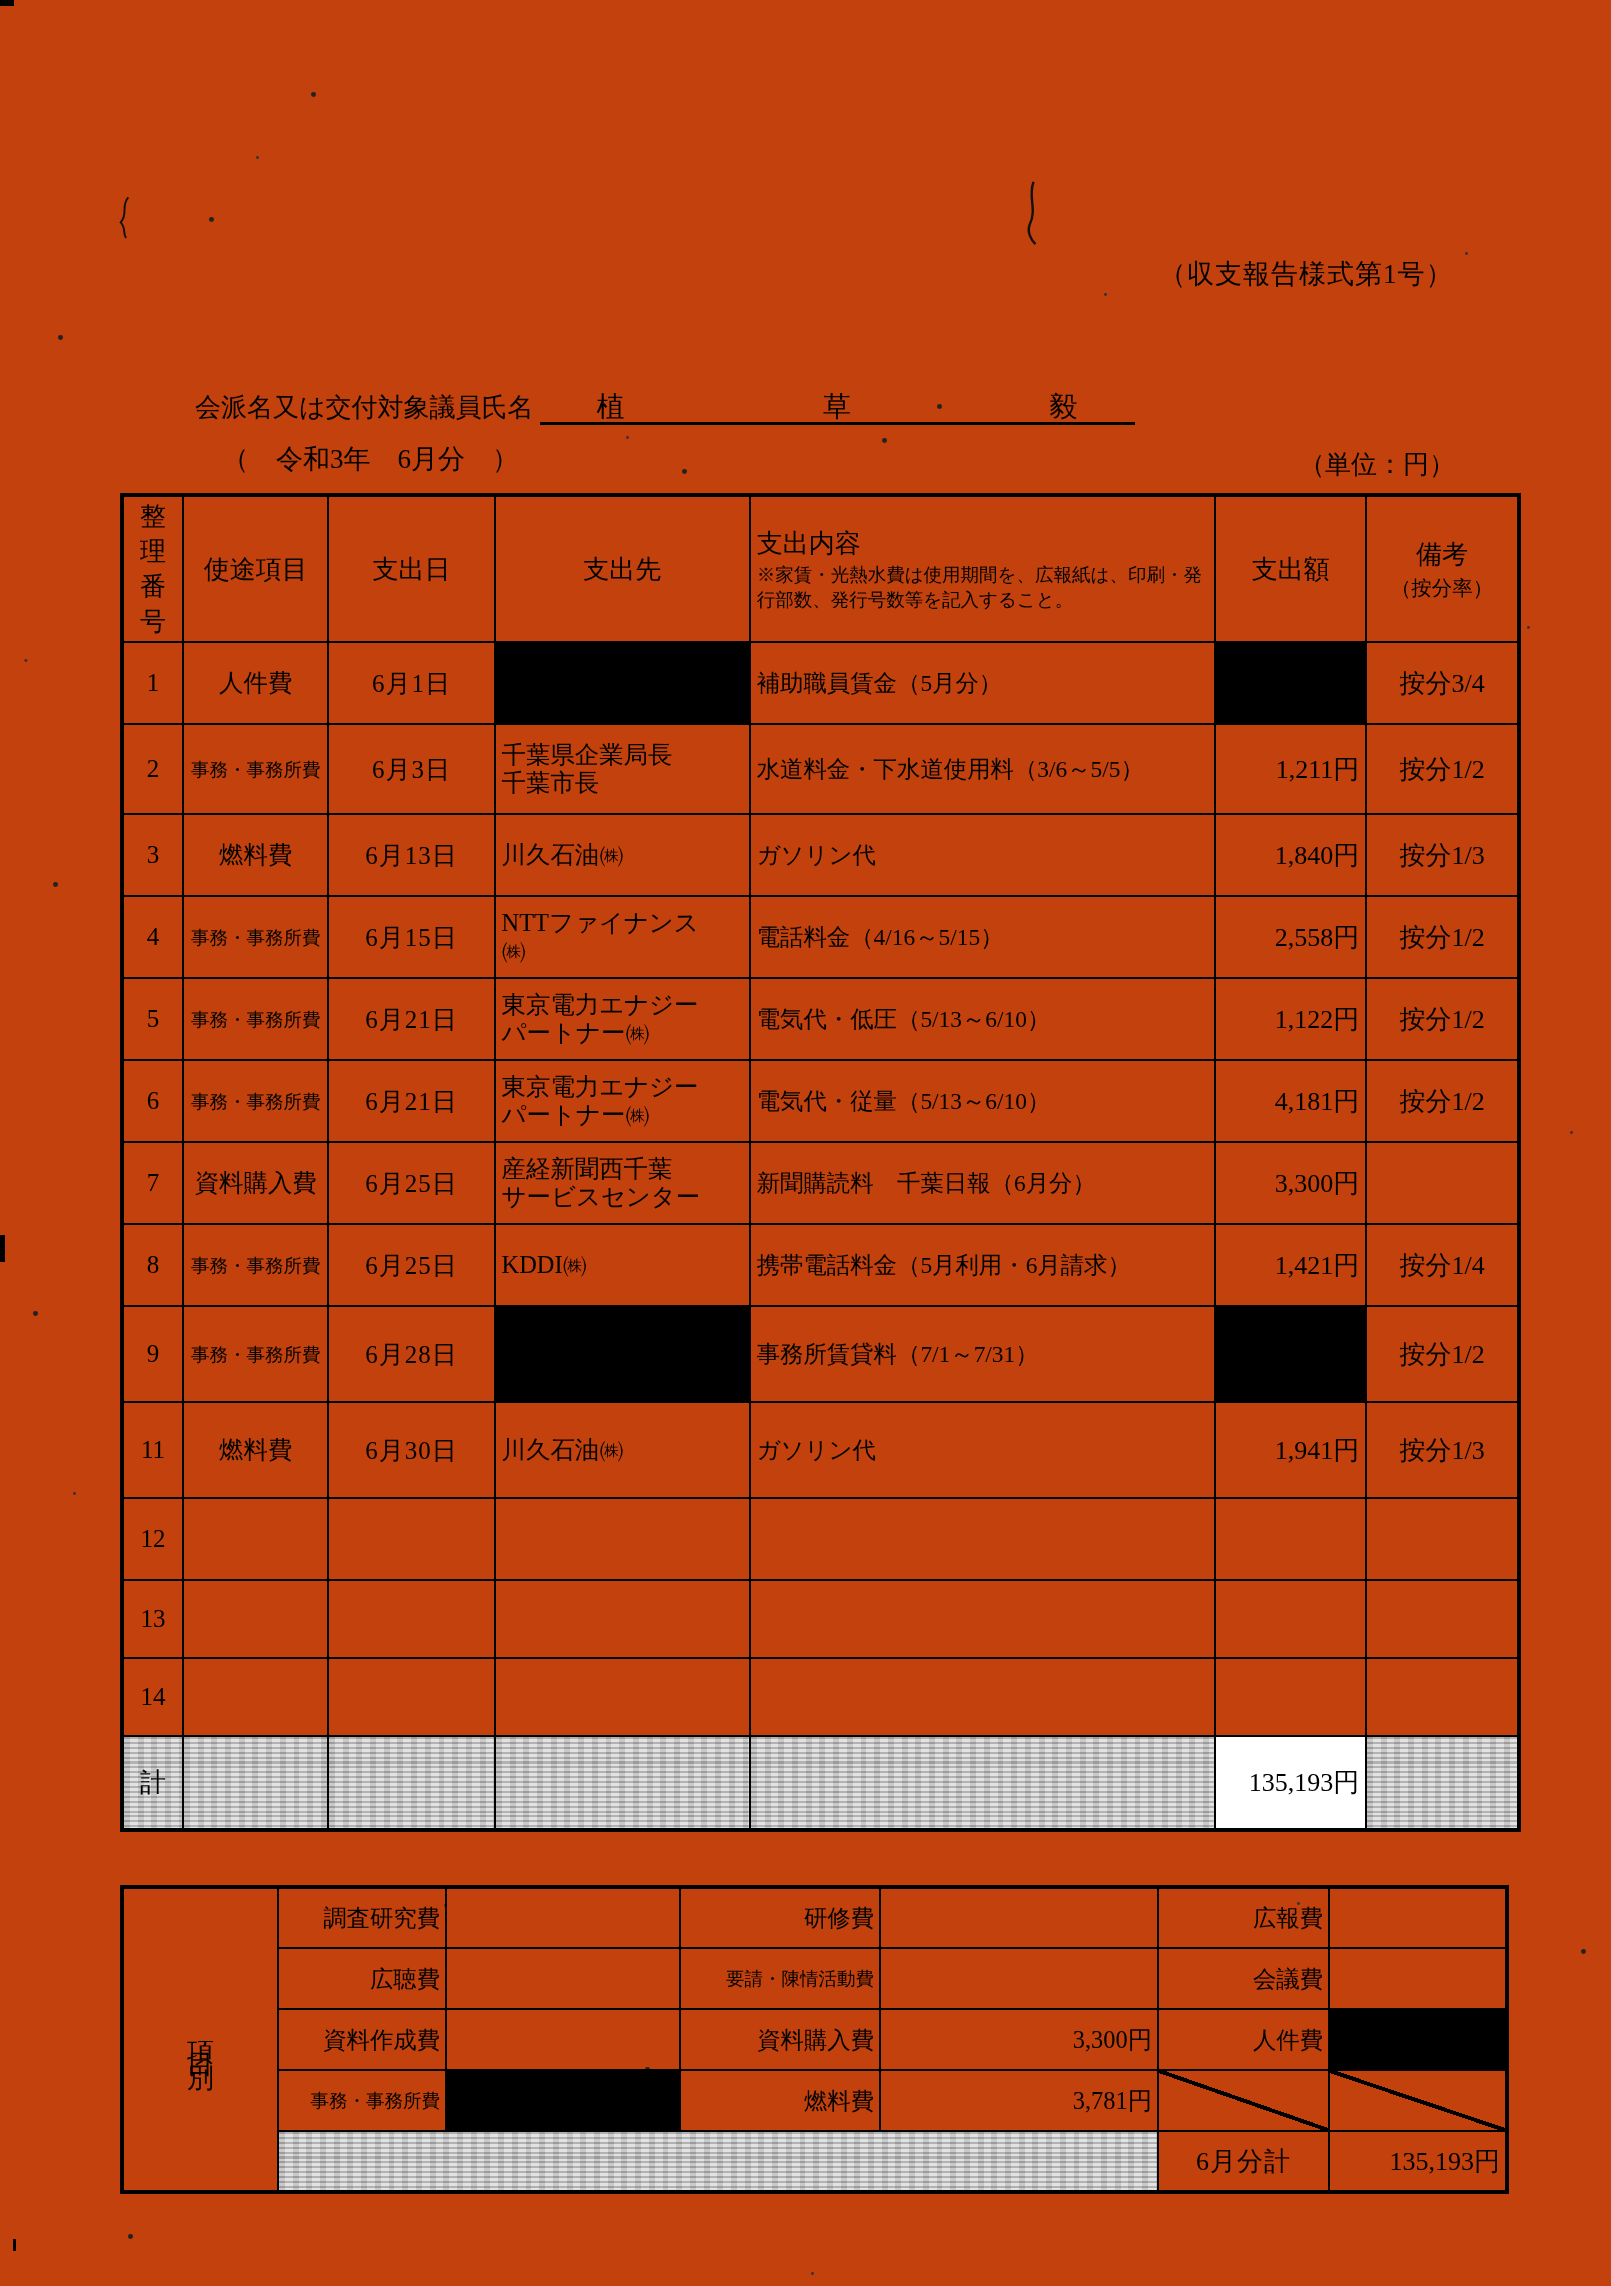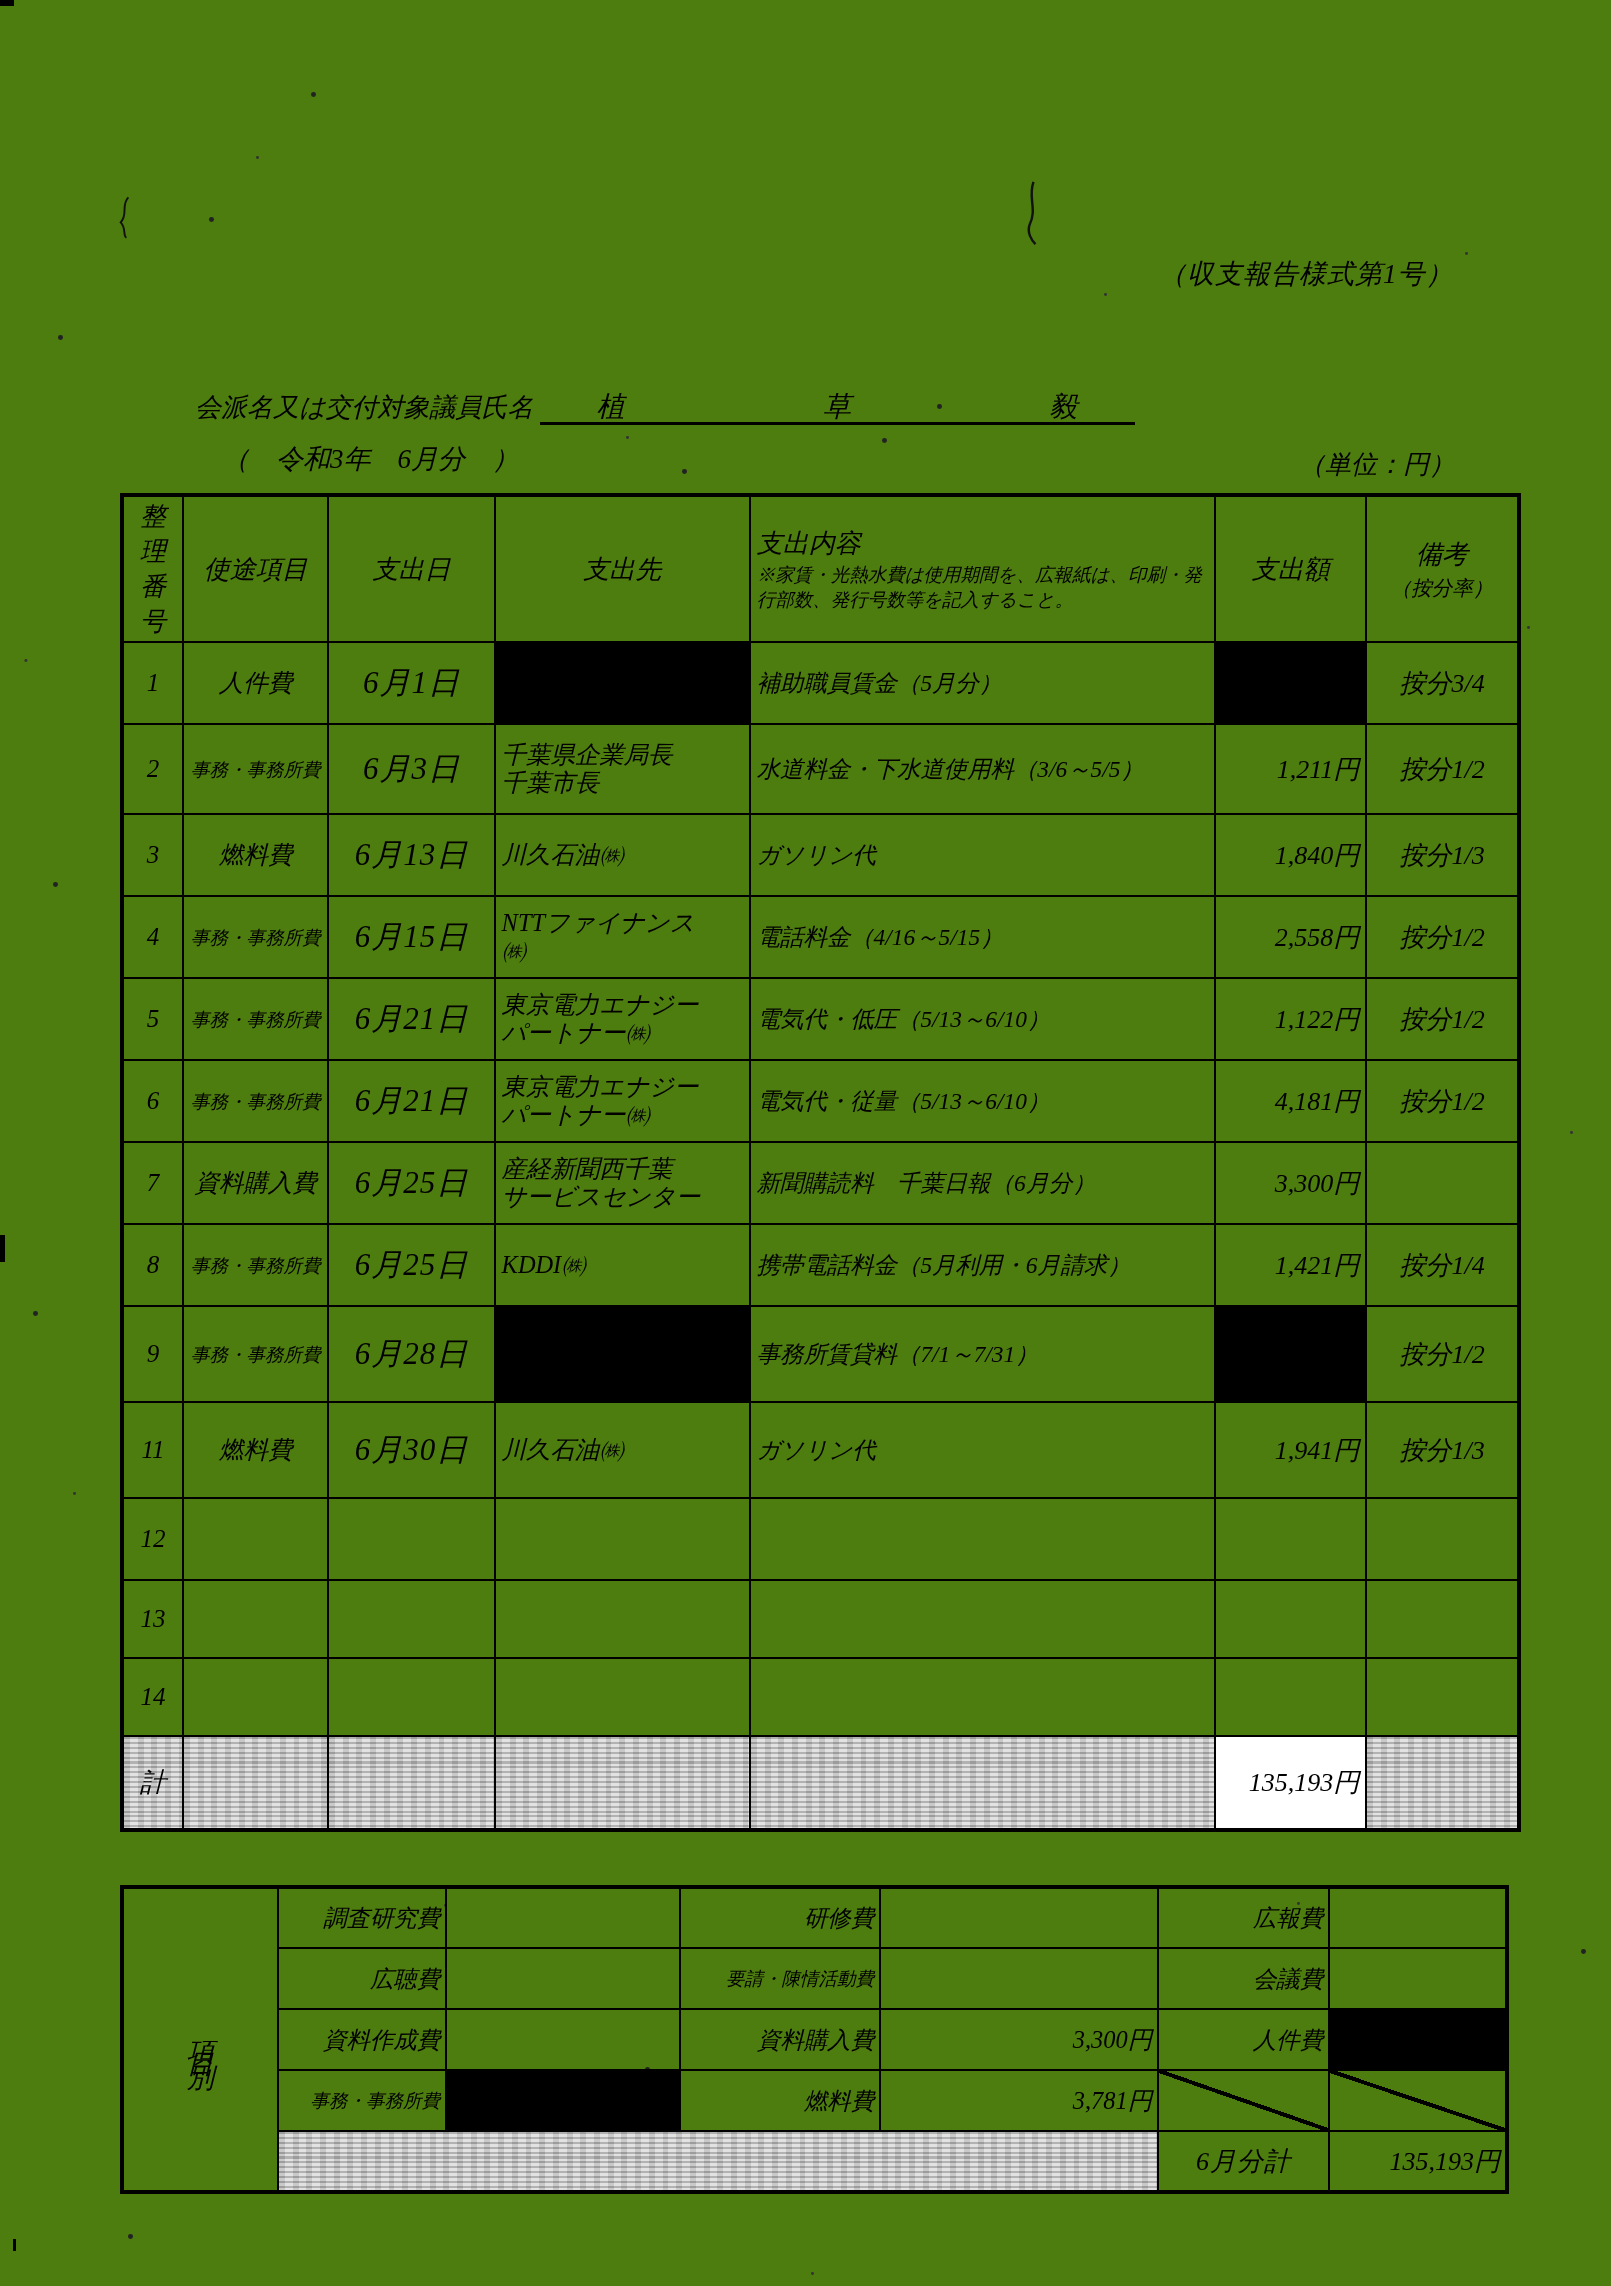--- a/index.html
+++ b/index.html
@@ -1,23 +1,22 @@
 <!DOCTYPE html>
 <html><head>
 <meta charset="utf-8">
 <style>
   html,body{margin:0;padding:0;background:#9a9a9a;}
   .page{
     position:relative;
     width:1611px;height:2287px;
-    background:#4d7c0f;
+    background:#c2410c;
     overflow:hidden;
     font-family:"Liberation Serif","DejaVu Serif",serif;
     color:#000;
-    font-style:italic;
   }
   
   .form-code{position:absolute;top:256px;left:1159px;font-size:27px;letter-spacing:1px;}
   .doc-title{position:absolute;top:290px;left:683px;font-size:33px;letter-spacing:2.9px;}
   .name-line{position:absolute;top:388px;left:195px;width:1073px;font-size:26px;white-space:nowrap;}
   .name-underline{
     display:inline-block;vertical-align:bottom;
     width:595px;height:37px;margin-left:5.9px;
     border-bottom:3.9px solid #000;
     display:inline-flex;justify-content:space-between;
@@ -39,21 +38,21 @@
   .main tfoot tr{height:94px;}
   .main th{font-weight:normal;font-size:26px;text-align:center;}
   .h-no{padding:2px 2px;word-break:break-all;line-height:1.35;font-size:24.4px;}
   .desc-head{padding:2px 7.8px;}
   .desc-title{text-align:left;font-size:26px;margin-bottom:2px;}
   .desc-note{text-align:left;font-size:18.5px;line-height:1.32;}
   .note-head .sub{font-size:20.5px;margin-top:2px;}
   .c-no{text-align:center;font-size:25px;}
   .c-cat{text-align:center;font-size:24.4px;}
   .c-cat.sm{font-size:18.5px;padding:2px 1px;}
-  .c-date{text-align:center;font-size:31px;letter-spacing:1px;}
+  .c-date{text-align:center;font-size:25px;letter-spacing:1px;}
   .c-payee{text-align:left;font-size:24.4px;white-space:pre-line;line-height:1.18;padding-left:4.9px;}
   .c-desc{text-align:left;font-size:23.4px;white-space:nowrap;padding-left:7.8px;}
   .c-amount{text-align:right;font-size:26px;padding-right:5.9px;}
   .c-note{text-align:center;font-size:26px;padding-left:2.9px;white-space:nowrap;}
   .redacted{background:#000;}
   .hatch{
     background:
       repeating-linear-gradient(90deg, rgba(0,0,0,0.10) 0 5.9px, rgba(255,255,255,0.05) 5.9px 13.7px),
       repeating-linear-gradient(180deg,#aeaeae 0 2px,#e0e0e0 2px 4.9px);
   }

